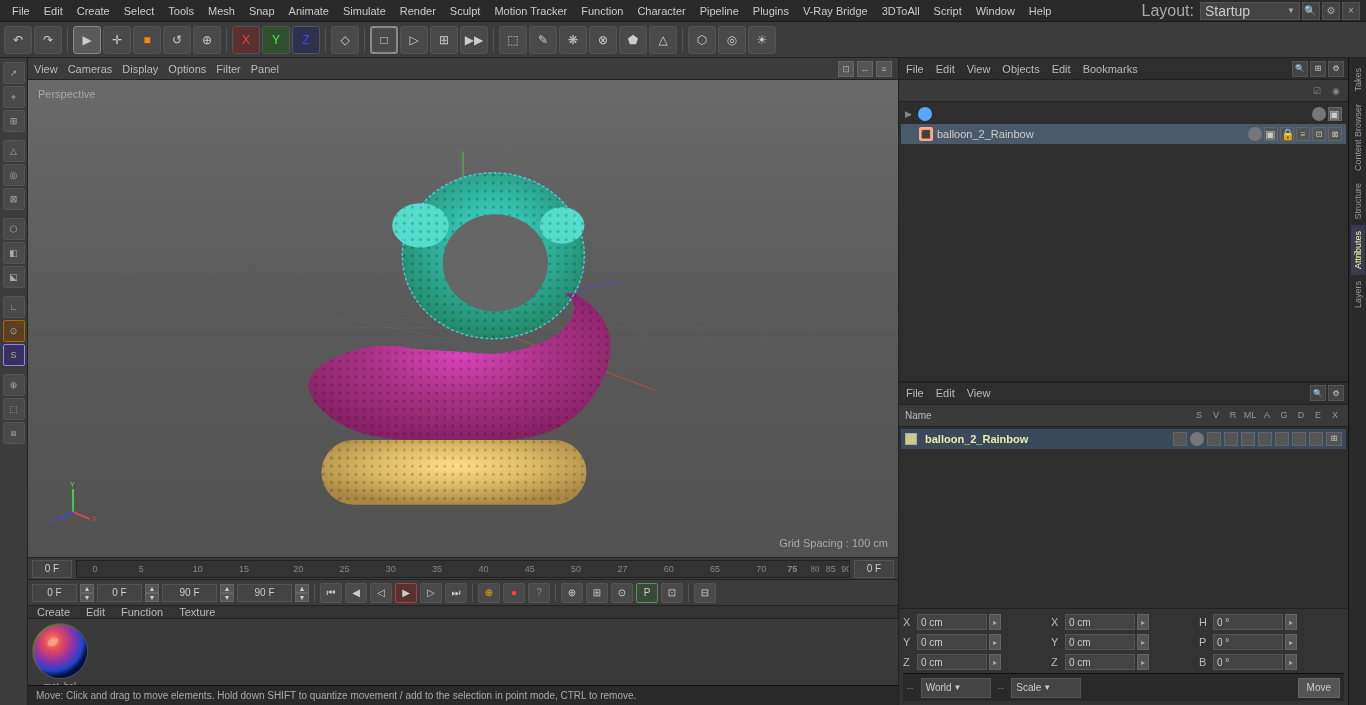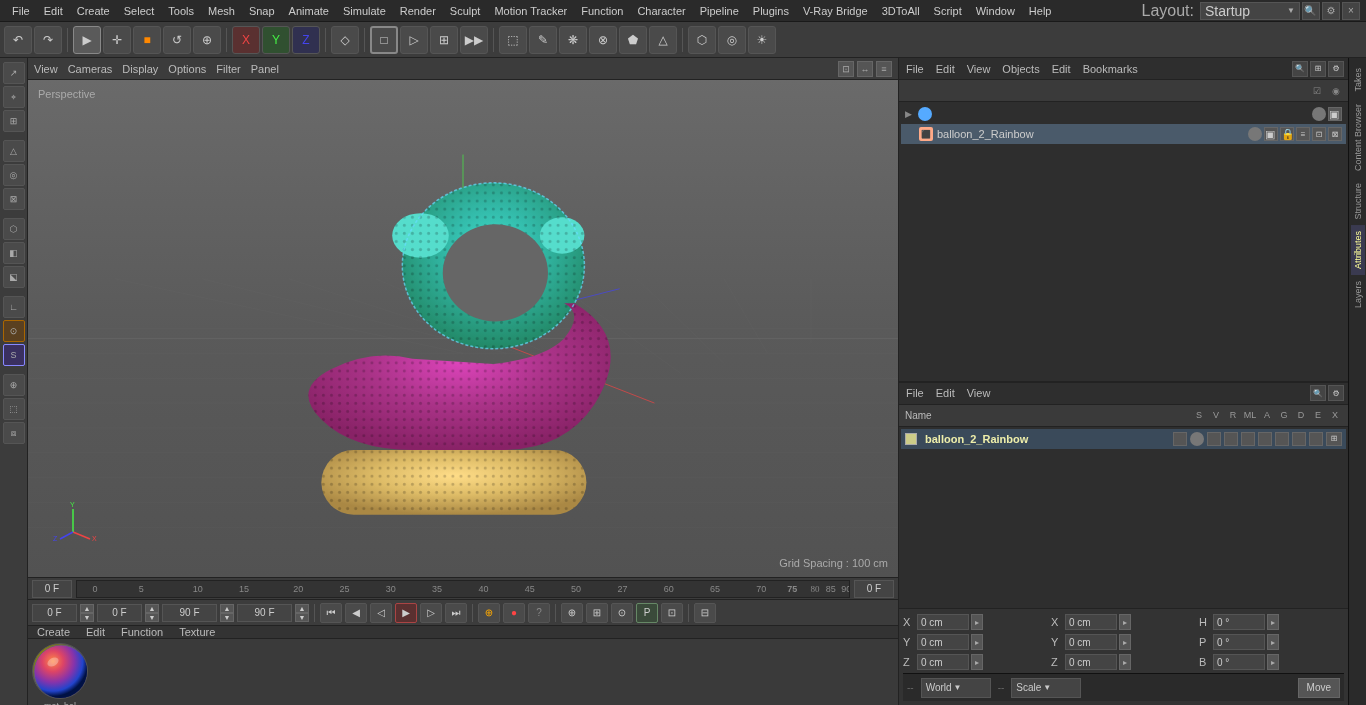--- a/index.html
+++ b/index.html
@@ -398,21 +398,21 @@
       align-items: center;
       gap: 3px;
       height: 18px;
     }
     .coord-label {
       width: 12px;
       color: #bbb;
       font-size: 11px;
     }
     .coord-field {
-      width: 52px;
+      width: 70px;
       height: 16px;
       background: #444;
       border: 1px solid #555;
       color: #ccc;
       font-size: 10px;
       padding: 0 3px;
       display: flex;
       align-items: center;
     }
     .coord-arrow-btn {
@@ -829,20 +829,23 @@
               <circle cx="28" cy="28" r="27" fill="url(#matGrad)"></circle>
               <circle cx="28" cy="28" r="27" fill="none" stroke="#666" stroke-width="1"></circle>
               <ellipse cx="20" cy="18" rx="6" ry="4" fill="rgba(255,255,255,0.3)" transform="rotate(-30,20,18)"></ellipse>
             </svg>
           </div>
           <span style="font-size:9px;color:#aaa;margin-top:2px;">mat_bal</span>
         </div>
       </div>
     </div>
 
+    <div id="status-bar">
+      <span>Move: Click and drag to move elements. Hold down SHIFT to quantize movement / add to the selection in point mode, CTRL to remove.</span>
+    </div>
 
   </div>
 
   <div id="right-panel">
 
     <div id="object-manager">
 
       <div id="om-toolbar">
         <span class="om-menu-item">File</span>
         <span class="om-menu-item">Edit</span>

